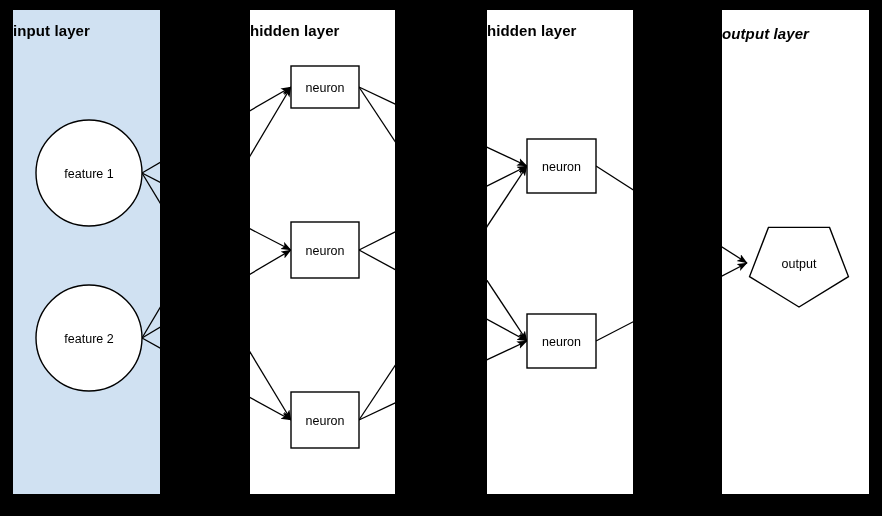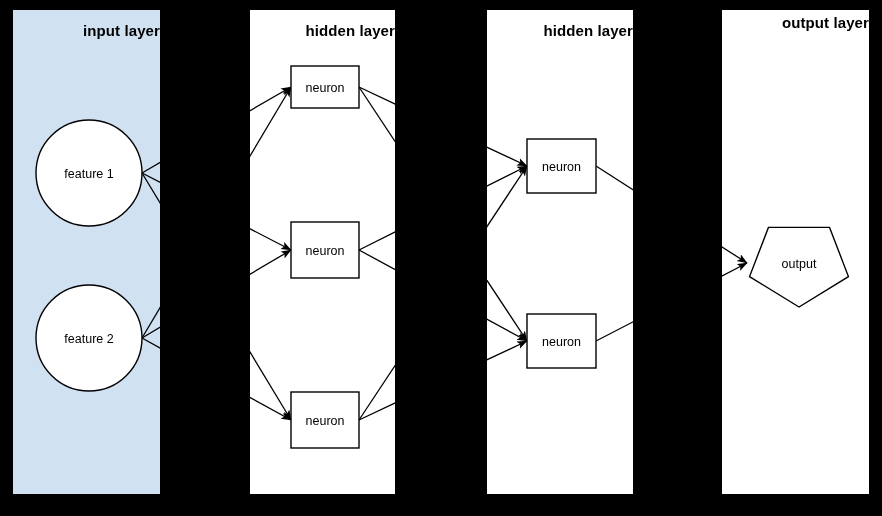--- a/index.html
+++ b/index.html
@@ -17,21 +17,21 @@
   }
   .layer-panel {
     position: absolute;
     box-sizing: border-box;
     overflow: hidden;
   }
   .layer-title {
     position: absolute;
     left: 0;
     right: 0;
-    text-align: right;
+    text-align: left;
     font-weight: bold;
     font-size: 15px;
     color: #000000;
     letter-spacing: 0.1px;
   }
   .panel-svg {
     position: absolute;
     left: 0;
     top: 0;
     width: 100%;
@@ -137,21 +137,21 @@
         <g>
           <rect x="40" y="129" width="69" height="54" class="shape"></rect>
           <text x="74.5" y="160.5" text-anchor="middle" class="node-label">neuron</text>
           <rect x="40" y="304" width="69" height="54" class="shape"></rect>
           <text x="74.5" y="335.5" text-anchor="middle" class="node-label">neuron</text>
         </g>
       </svg>
   </div>
 
   <div class="layer-panel" id="panel-output" style="left: 722px; top: 10px; width: 147px; height: 484px; background: rgb(255, 255, 255);">
-    <div class="layer-title" id="title-output" style="top: 4px;">output layer</div>
+    <div class="layer-title" id="title-output" style="top: 15px; font-style: italic;">output layer</div>
     <svg class="panel-svg" id="svg-output" viewBox="0 0 147 484" width="147" height="484">
         <defs>
           <marker id="arrow-output" markerWidth="9" markerHeight="9" refX="7.6" refY="3.1" orient="auto" markerUnits="strokeWidth">
             <path d="M0,0 L8,3.1 L0,6.2 L1.9,3.1 z" fill="#000000"></path>
           </marker>
         </defs>
         <g>
           <line x1="-126" y1="156" x2="25" y2="253" class="edge" marker-end="url(#arrow-output)"></line>
           <line x1="-126" y1="331" x2="25" y2="253" class="edge" marker-end="url(#arrow-output)"></line>
         </g>

